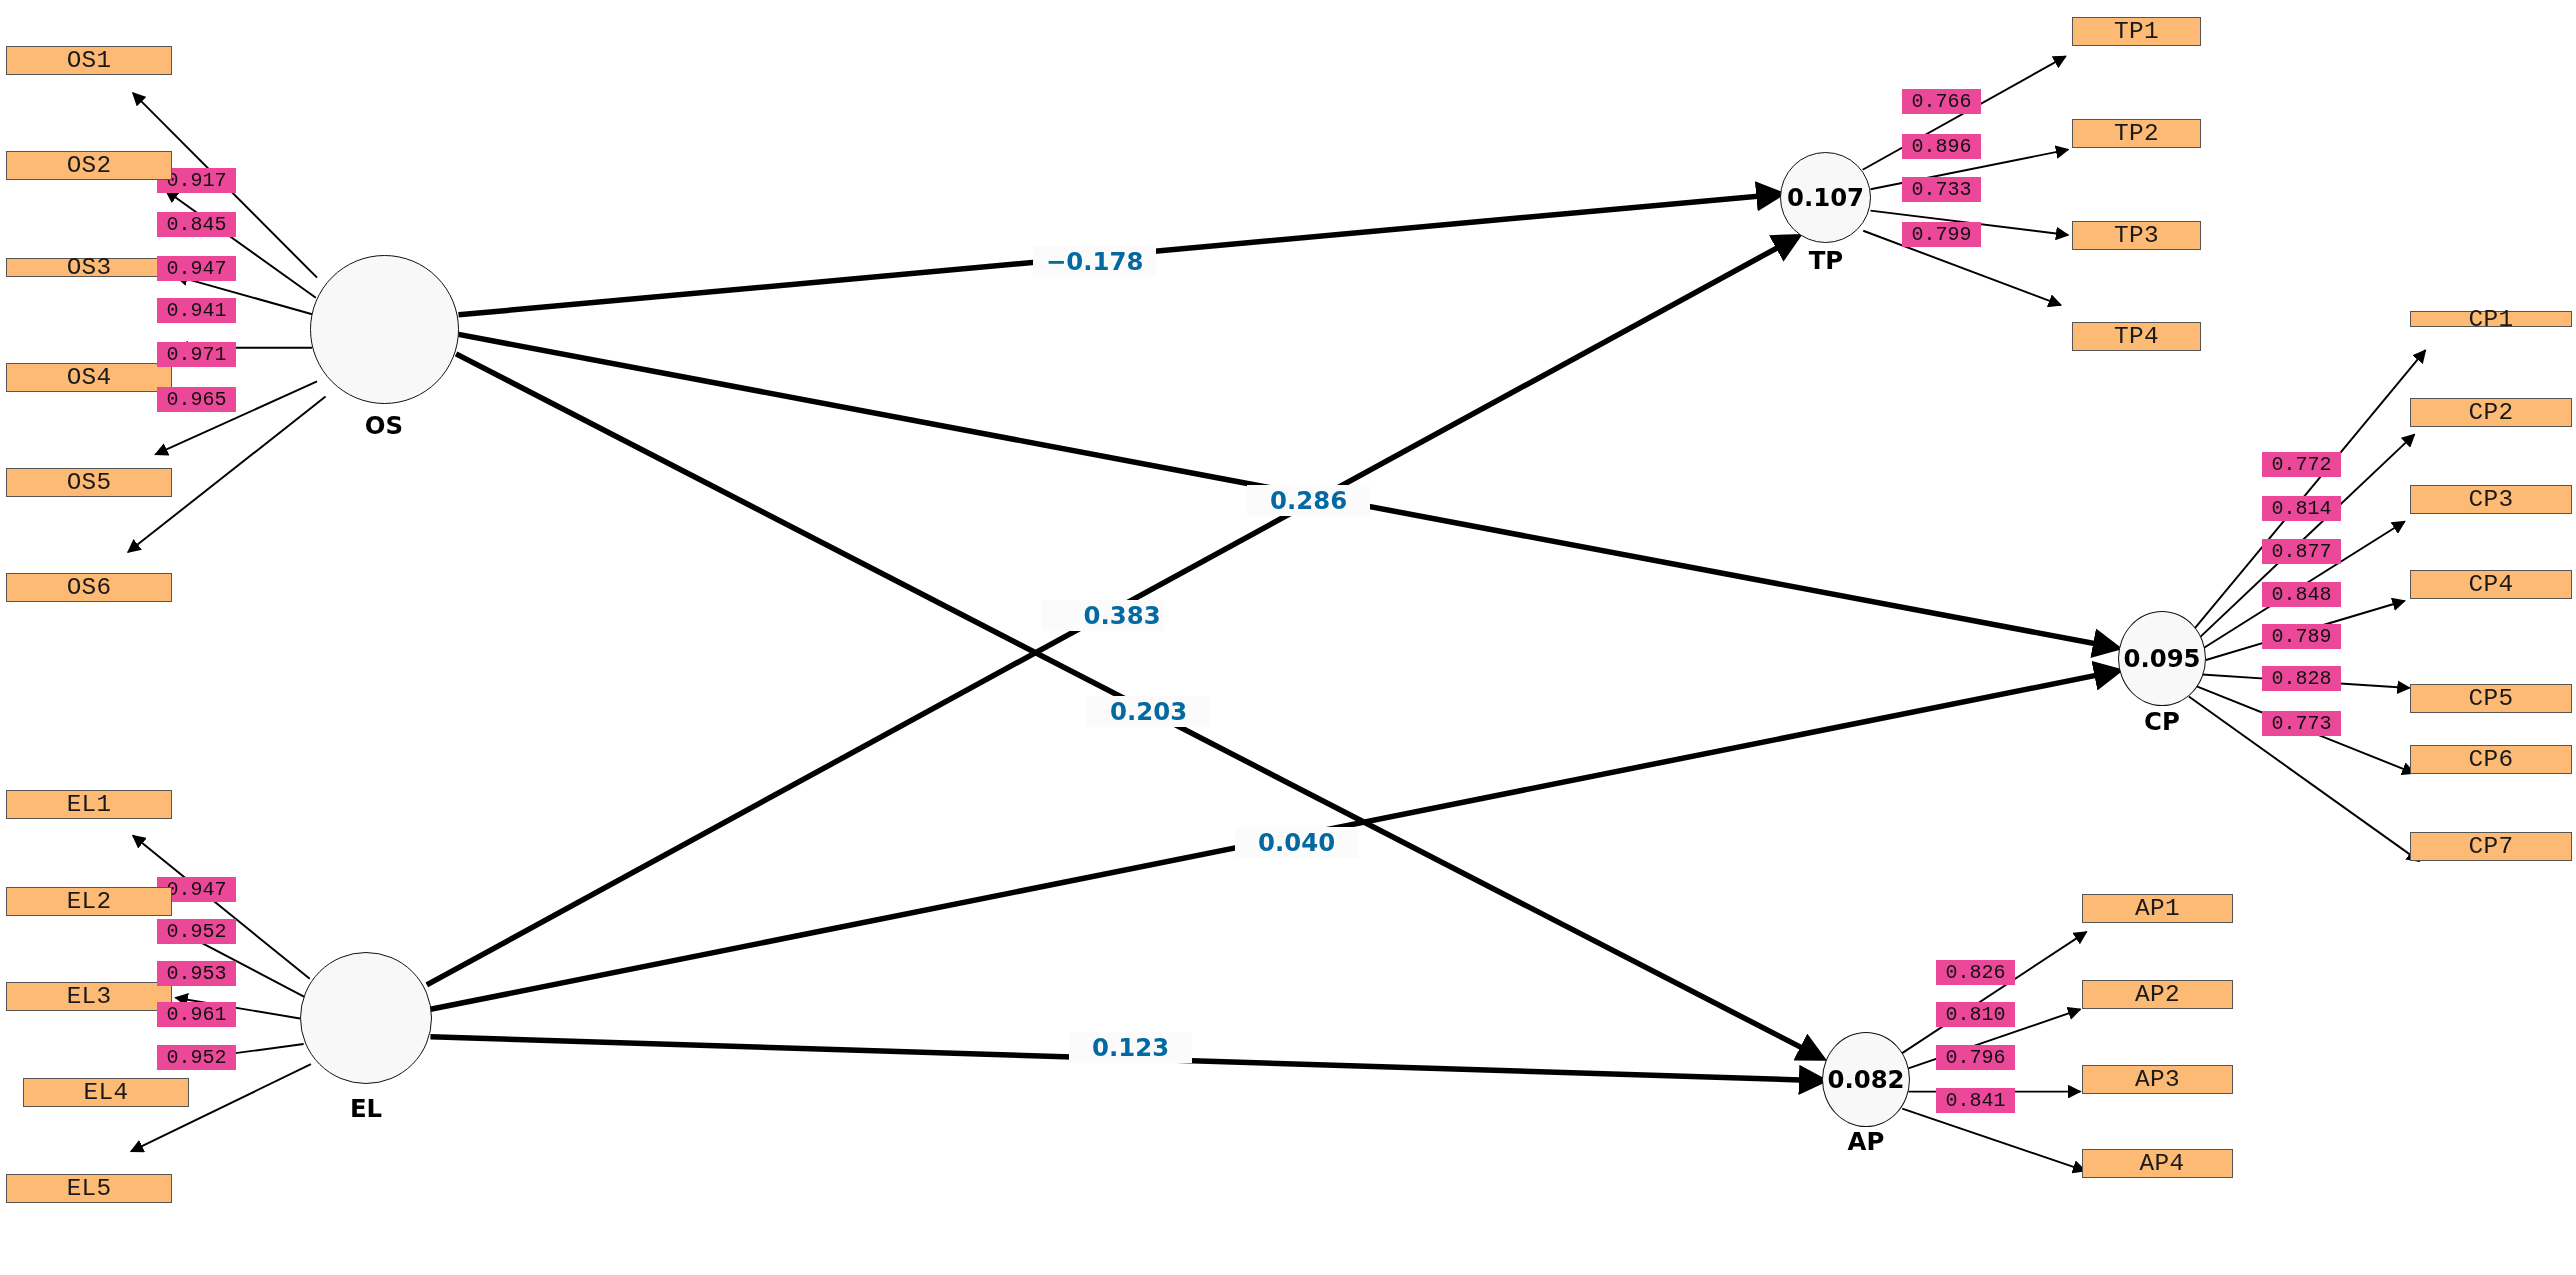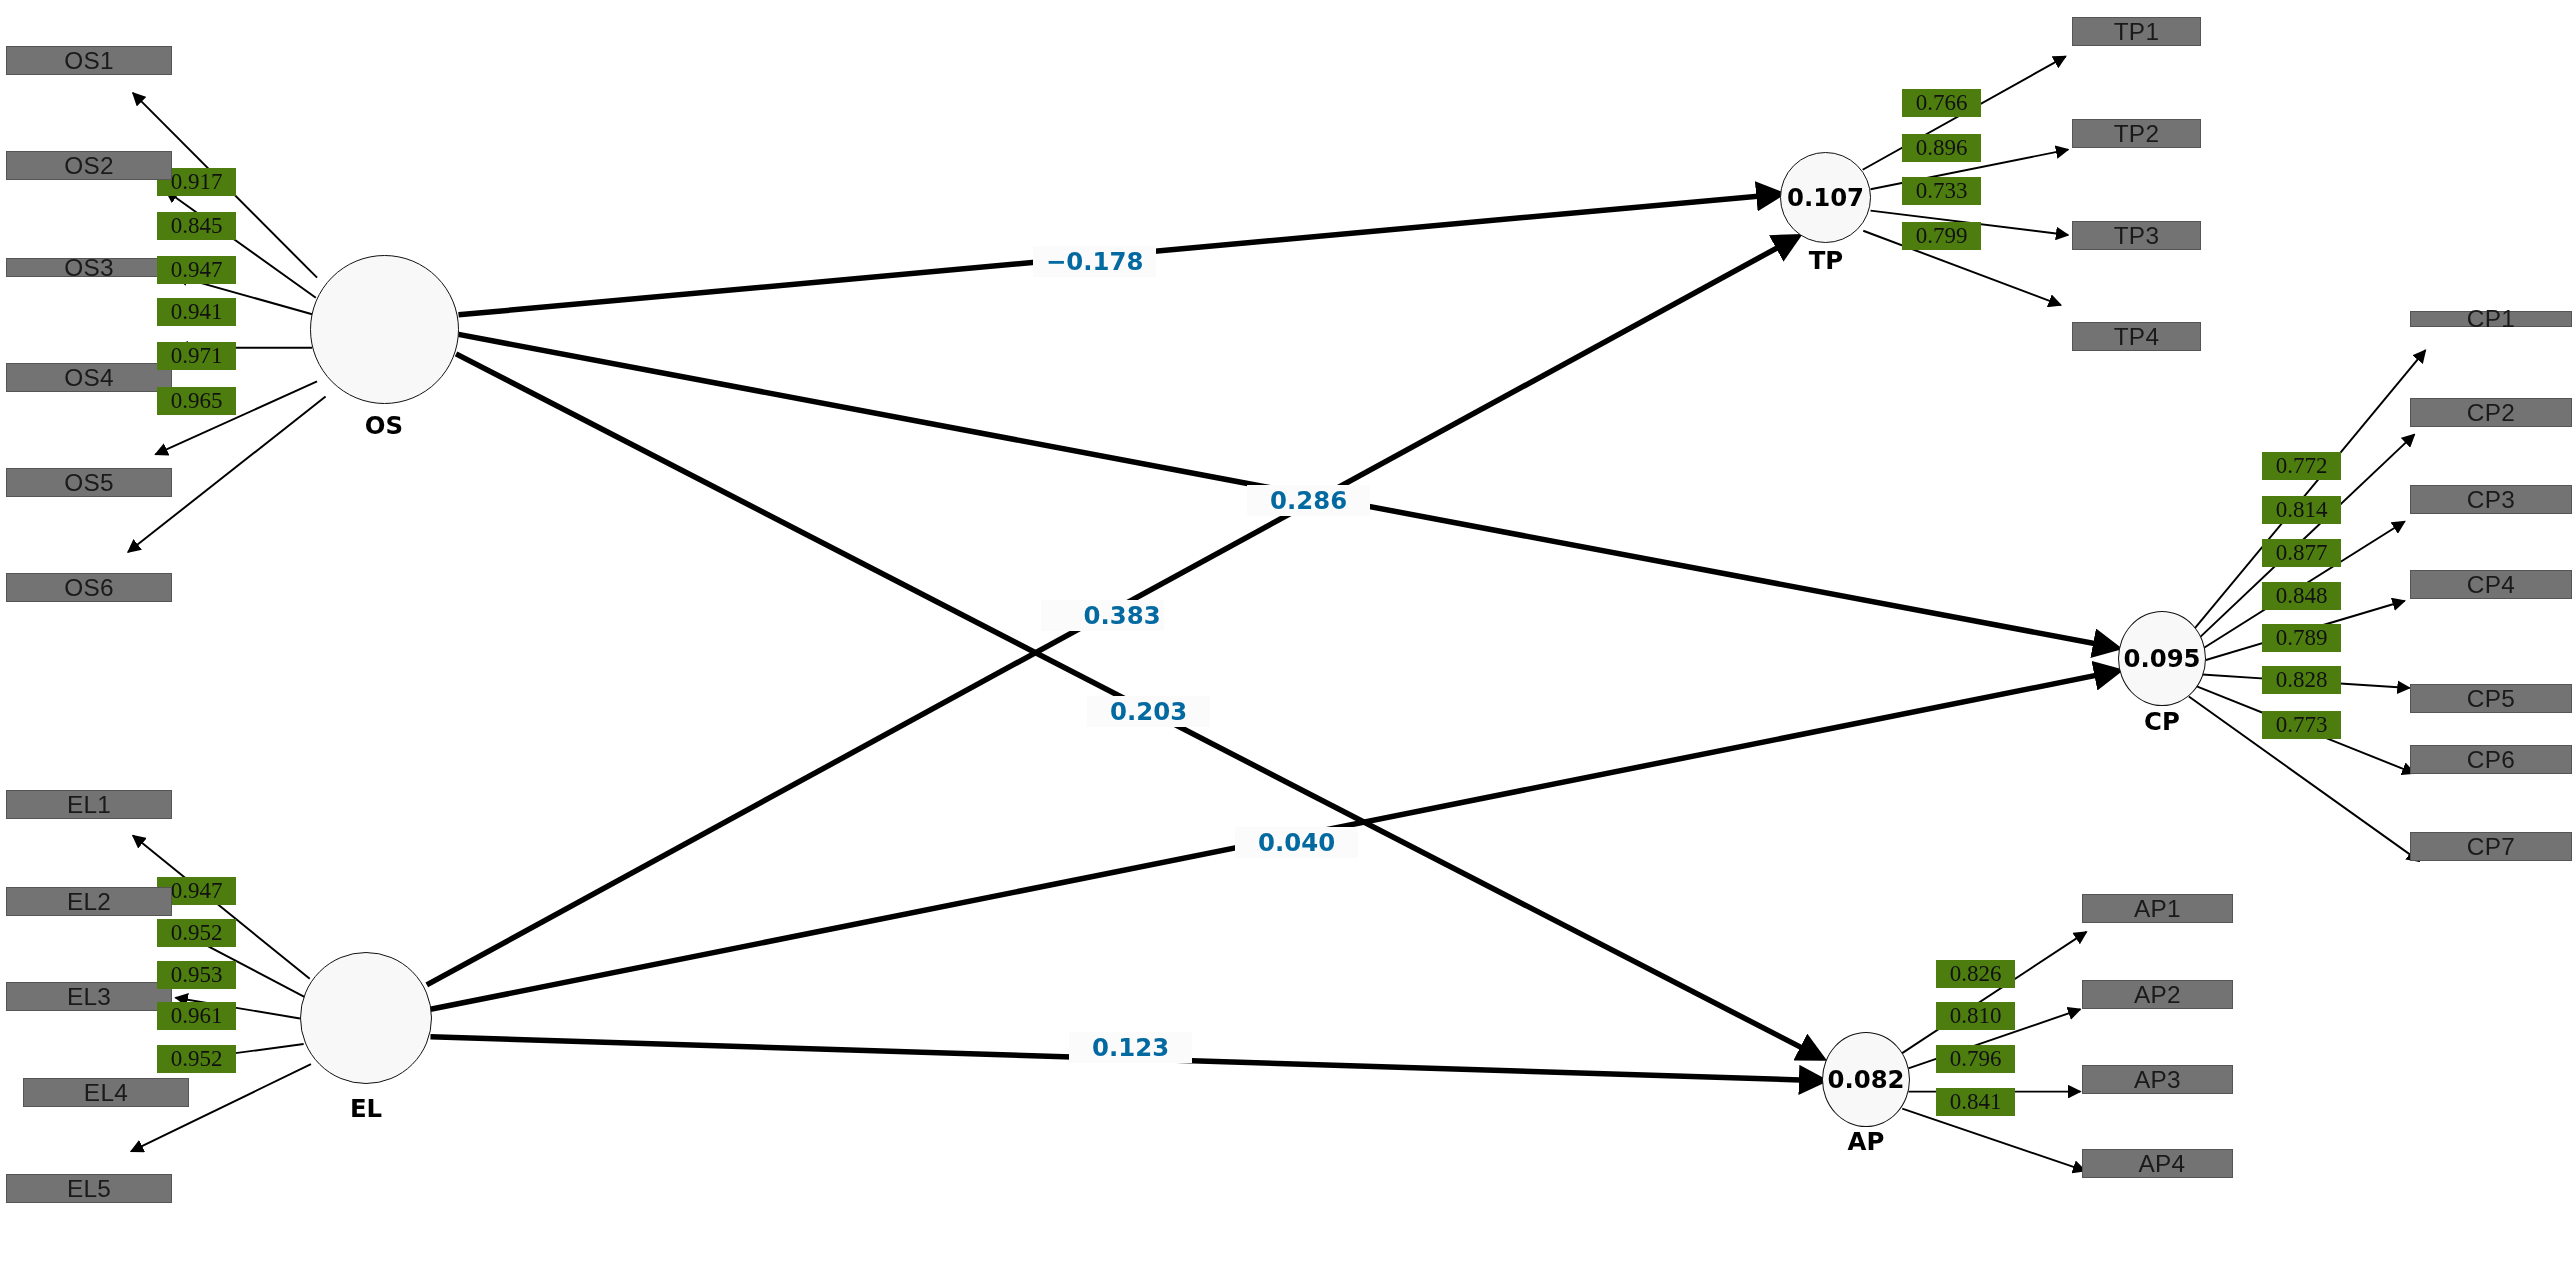--- a/index.html
+++ b/index.html
@@ -8,26 +8,26 @@
     width:2576px;height:1276px;
     background:#ffffff;
     font-family:"DejaVu Sans", sans-serif;
     overflow:hidden;
   }
   svg.layer{position:absolute;left:0;top:0;width:2576px;height:1276px;}
 
   
   .ind-box{
     position:absolute;
-    background:#737373;
+    background:#fdba74;
     border:1.8px solid #555555;
     box-sizing:border-box;
     display:flex;align-items:center;justify-content:center;
     font-size:24.4px;color:#1a1a1a;
-    font-family:Liberation Sans, sans-serif;
+    font-family:Liberation Mono, monospace;
     letter-spacing:0.3px;
   }
 
   
   .latent{
     position:absolute;
     border:1.8px solid #111111;
     background:#f8f8f8;
     border-radius:50%;
     box-sizing:border-box;
@@ -38,25 +38,25 @@
   .latent-name{
     position:absolute;
     font-size:24.4px;font-weight:bold;color:#000000;
     text-align:center;
     font-family:"DejaVu Sans", sans-serif;
   }
 
   
   .load-lbl{
     position:absolute;
-    font-size:23px;color:#111111;
-    background:#4d7c0f;
+    font-size:20px;color:#111111;
+    background:#ec4899;
     padding:1.2px 3px;
     white-space:nowrap;
-    font-family:Liberation Serif, serif;
+    font-family:Liberation Mono, monospace;
   }
   
   .path-lbl{
     position:absolute;
     font-size:24.4px;font-weight:bold;color:#0369a1;
     background:#fbfbfb;
     padding:1.2px 3.7px;
     white-space:nowrap;
     font-family:"DejaVu Sans", sans-serif;
   }

